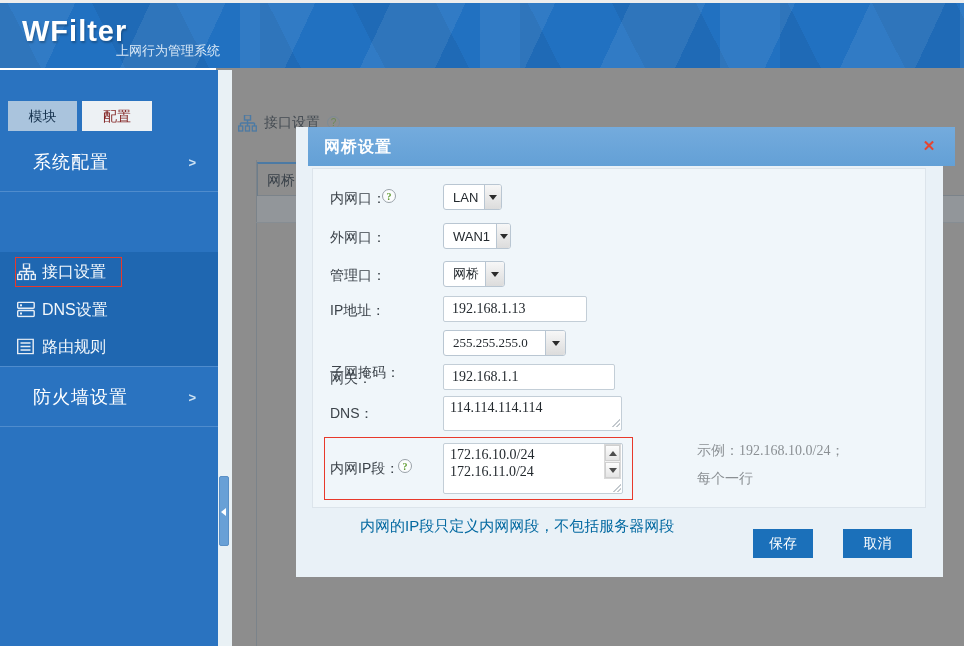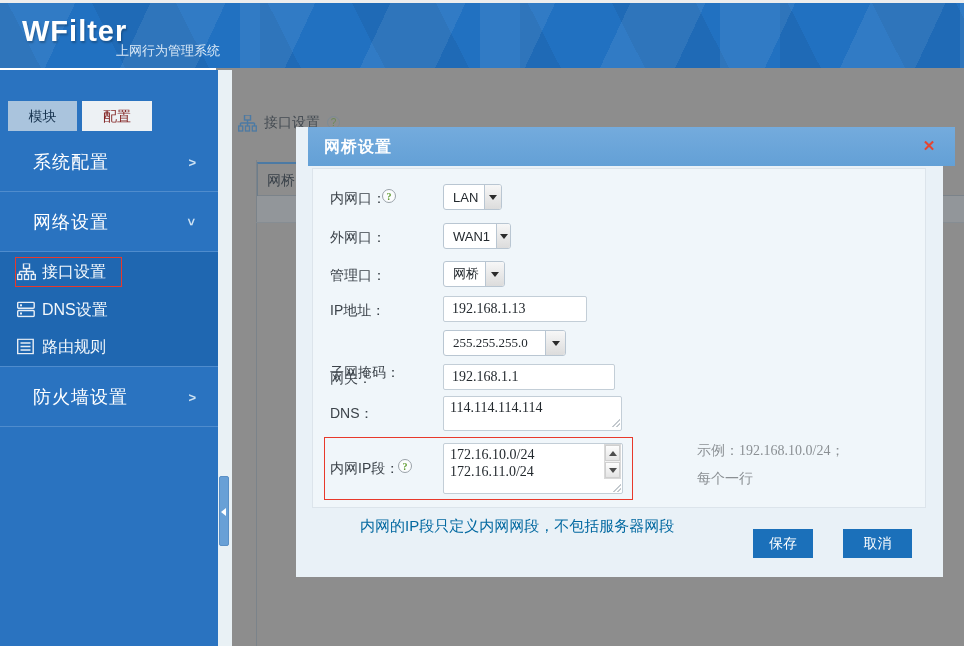--- a/index.html
+++ b/index.html
@@ -94,24 +94,20 @@
   <div class="abs header-underline"></div>
 
   <div class="abs sidebar">
     <div class="side-tab tab-modules">模块</div>
     <div class="side-tab tab-config">配置</div>
 
     <div class="menu-item" style="top:62px;">
       <span class="mi-label">系统配置</span>
       <span class="chev">&gt;</span>
     </div>
-    <div class="menu-item" style="top:122px;">
-      <span class="mi-label">网络设置</span>
-      <span class="chev down">&gt;</span>
-    </div>
 
     <div class="submenu">
       <div class="sub-item" style="top:1px;">
         <span class="sub-icon">
           <svg width="19" height="17" viewBox="0 0 19 17">
             <rect x="6.5" y="0" width="6" height="5" fill="none" stroke="#e8eef5" stroke-width="1.4"></rect>
             <path d="M9.5 5 v3 M2.5 8 h14 M2.5 8 v3 M9.5 8 v3 M16.5 8 v3" stroke="#e8eef5" stroke-width="1.4" fill="none"></path>
             <rect x="0.7" y="11" width="4" height="5" fill="none" stroke="#e8eef5" stroke-width="1.3"></rect>
             <rect x="7.5" y="11" width="4" height="5" fill="none" stroke="#e8eef5" stroke-width="1.3"></rect>
             <rect x="14.3" y="11" width="4" height="5" fill="none" stroke="#e8eef5" stroke-width="1.3"></rect>

